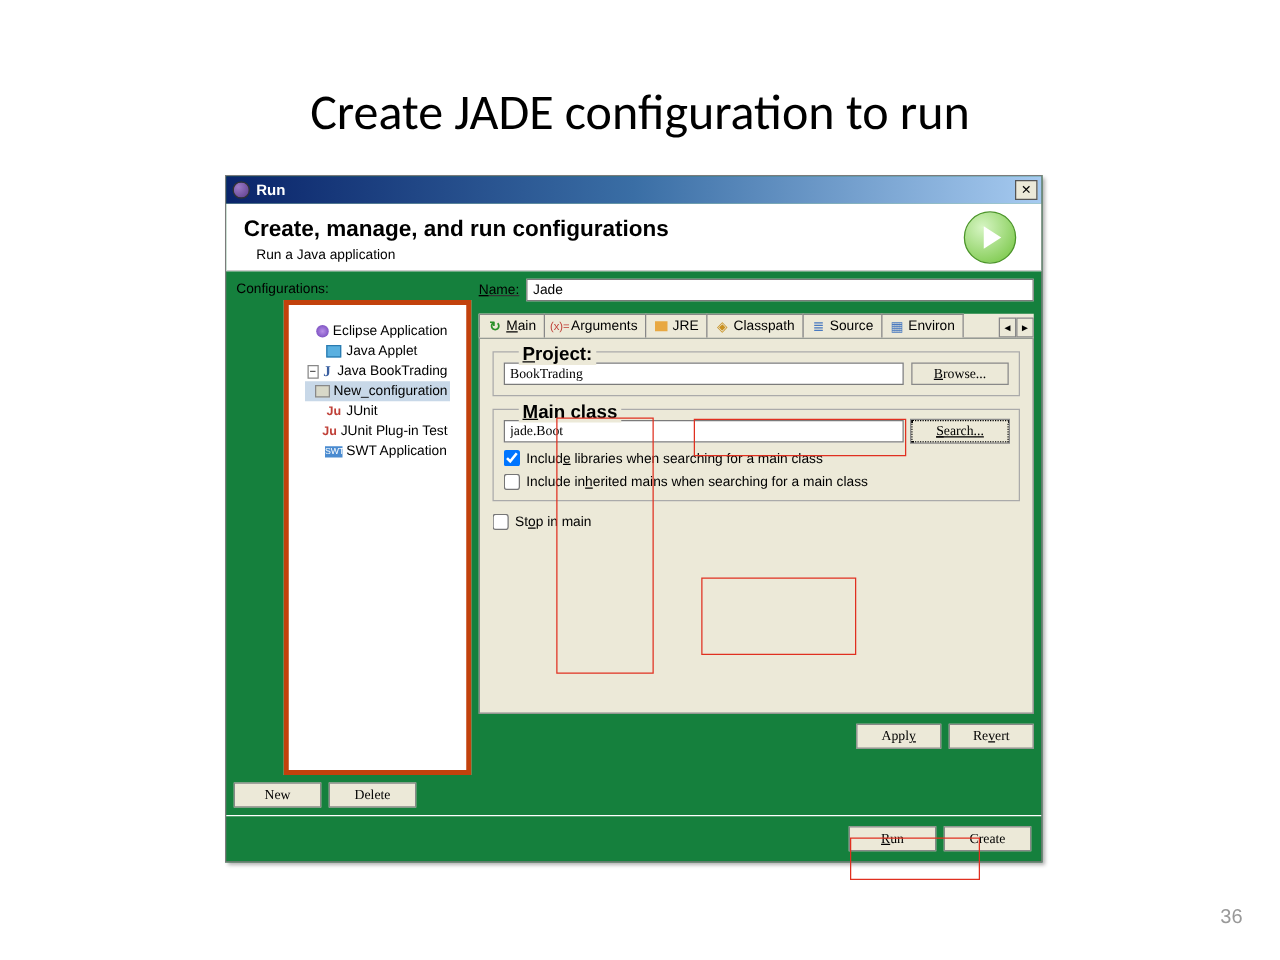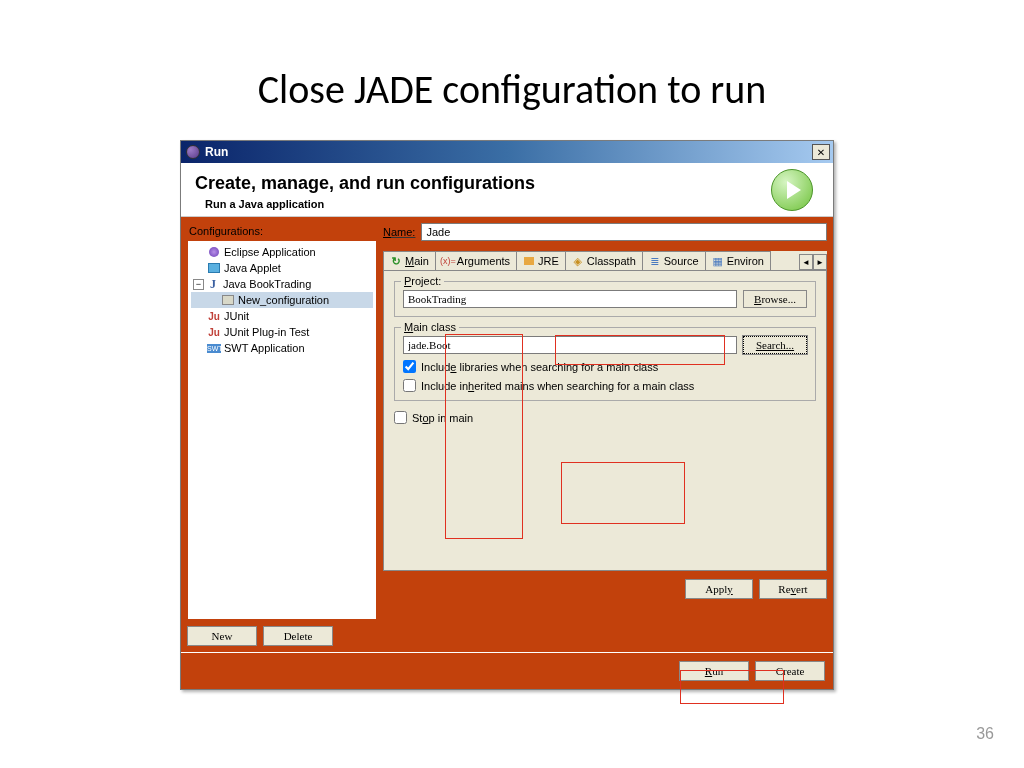--- a/index.html
+++ b/index.html
@@ -1,36 +1,36 @@
 <!DOCTYPE html>
 <html><head>
 <meta charset="utf-8">
 <style>
 * { box-sizing: border-box; margin: 0; padding: 0; }
 body { font-family: Tahoma, Arial, sans-serif; font-size: 11px; background: #fff; width: 1024px; height: 768px; position: relative; }
 .slide-title { font-family: Calibri, Arial, sans-serif; font-size: 40px; font-weight: 400; text-align: center; padding: 65px 0 10px; color: #000; }
 .slide-number { position: absolute; right: 30px; bottom: 25px; color: #999; font-size: 16px; }
 
-.dialog { position: absolute; left: 180px; top: 140px; width: 654px; background: #c2410c; border: 1px solid #7b7b7b; box-shadow: 2px 2px 3px rgba(0,0,0,0.3); }
+.dialog { position: absolute; left: 180px; top: 140px; width: 654px; background: #15803d; border: 1px solid #7b7b7b; box-shadow: 2px 2px 3px rgba(0,0,0,0.3); }
 .titlebar { background: linear-gradient(to right, #0a246a, #3a6ea5, #a6caf0); height: 22px; display: flex; align-items: center; padding: 0 3px 0 5px; }
 .titlebar-icon { width: 14px; height: 14px; border-radius: 50%; background: radial-gradient(circle at 30% 30%, #9c7bc7, #5a3b8a); border: 1px solid #333; margin-right: 5px; }
 .titlebar-text { color: #fff; font-weight: bold; font-size: 12px; flex: 1; }
 .close-btn { width: 18px; height: 16px; background: #ece9d8; border: 1px solid #555; display: flex; align-items: center; justify-content: center; font-size: 10px; cursor: pointer; font-family: Arial; }
 
 .dialog-header { background: #fff; padding: 10px 14px 6px; border-bottom: 1px solid #ccc; position: relative; }
 .dialog-header-title { font-weight: bold; font-size: 18px; }
-.dialog-header-sub { margin: 4px 0 0 10px; font-size: 11px; font-weight: bold; }
+.dialog-header-sub { margin: 4px 0 0 10px; font-size: 11px; }
 .run-icon { position: absolute; right: 20px; top: 6px; width: 42px; height: 42px; border-radius: 50%; background: radial-gradient(circle at 35% 30%, #d6f5c3, #6fc23a); border: 1px solid #4a9428; display: flex; align-items: center; justify-content: center; }
 .run-icon::after { content: ""; border-left: 14px solid #fff; border-top: 9px solid transparent; border-bottom: 9px solid transparent; margin-left: 4px; }
 
 .dialog-body { display: flex; padding: 6px; gap: 6px; }
 
 .left-panel { width: 190px; }
 .config-label { font-size: 11px; margin: 2px 0 3px 2px; }
-.tree { background: #fff; border: 1px solid #c2410c; height: 380px; padding: 3px; overflow: hidden; }
+.tree { background: #fff; border: 4px solid #c2410c; height: 380px; padding: 13px; overflow: hidden; margin-left: 40px; }
 .tree-item { display: flex; align-items: center; padding: 1px 2px; cursor: pointer; white-space: nowrap; }
 .tree-item.selected { background: #c8d8e8; }
 .tree-indent { width: 14px; display: inline-block; }
 .tree-toggle { width: 11px; height: 11px; border: 1px solid #888; background: #fff; display: inline-flex; align-items: center; justify-content: center; font-size: 9px; margin-right: 2px; line-height: 1; }
 .tree-icon { width: 14px; height: 14px; margin-right: 3px; display: inline-flex; align-items: center; justify-content: center; font-size: 10px; }
 .ic-purple { background: radial-gradient(circle,#b890e8,#6a3db5); border-radius: 50%; width:10px;height:10px; }
 .ic-applet { background: #5ab0e0; width:12px;height:10px; border:1px solid #2a7bb0; }
 .ic-java { color:#3a5fa0; font-weight:bold; font-family:serif; font-size:12px; }
 .ic-new { background:#d8d8c8; width:12px;height:10px; border:1px solid #888; }
 .ic-ju { color:#c04038; font-weight:bold; font-size:10px; }
@@ -54,24 +54,24 @@
 .ic-jre { width: 10px; height: 8px; background: #e8a842; }
 .ic-cp { color: #c89020; }
 .ic-src { color: #4a7ac0; }
 .ic-env { color: #4a7ac0; }
 .tab-scroll { margin-left: auto; display: flex; }
 .tab-arrow { width: 14px; height: 16px; border: 1px solid #888; background: #ece9d8; display: flex; align-items: center; justify-content: center; font-size: 8px; cursor: pointer; }
 
 .tab-content { border: 1px solid #888; border-top: none; padding: 10px; background: #ece9d8; min-height: 300px; }
 
 .fieldset { border: 1px solid #aaa; padding: 8px; margin-bottom: 10px; position: relative; }
-.fieldset-label { position: absolute; top: -7px; left: 6px; background: #ece9d8; padding: 0 3px; font-size: 11px; }
+.fieldset-label { position: absolute; top: -7px; left: 20px; background: #ece9d8; padding: 0 3px; font-size: 15px; font-weight: bold; }
 .field-row { display: flex; gap: 6px; align-items: center; justify-content: flex-end; }
 .field-input { flex: 1; border: 1px solid #7b7b7b; background: #fff; padding: 2px 4px; font-size: 11px; font-family: Tahoma; }
-.field-btn { width: 64px; padding: 2px 0; }
+.field-btn { width: 78px; padding: 2px 0; }
 .field-btn.focused { border: 1px dotted #000; outline: 1px solid #888; text-decoration: underline; }
 
 .chk-row { display: flex; align-items: center; gap: 5px; margin-top: 6px; font-size: 11px; }
 .chk { width: 13px; height: 13px; }
 
 .right-bottom { display: flex; justify-content: flex-end; gap: 6px; margin-top: 8px; }
 .right-bottom .btn { width: 68px; }
 
 .dialog-footer { display: flex; justify-content: flex-end; gap: 6px; padding: 8px; border-top: 1px solid #fff; }
 .dialog-footer .btn { width: 70px; }
@@ -79,21 +79,21 @@
 
 .hl { position: absolute; border: 1.5px solid #e03020; pointer-events: none; }
 .hl1 { left: 555px; top: 335px; width: 170px; height: 30px; } 
 .hl2 { left: 445px; top: 334px; width: 78px; height: 205px; } 
 .hl3 { left: 561px; top: 462px; width: 124px; height: 62px; } 
 .hl4 { left: 680px; top: 670px; width: 104px; height: 34px; }  
 </style>
 </head>
 <body>
 
-<div class="slide-title">Close JADE configuration to run</div>
+<div class="slide-title">Create JADE configuration to run</div>
 <div class="slide-number">36</div>
 
 <div class="dialog">
   <div class="titlebar">
     <span class="titlebar-icon"></span>
     <span class="titlebar-text">Run</span>
     <span class="close-btn">✕</span>
   </div>
 
   <div class="dialog-header">

